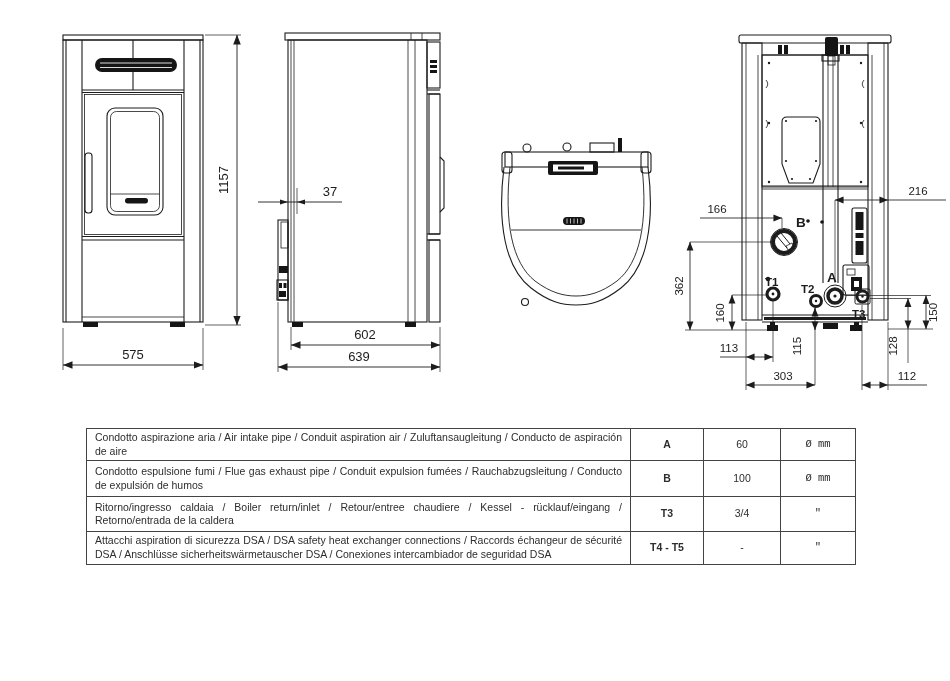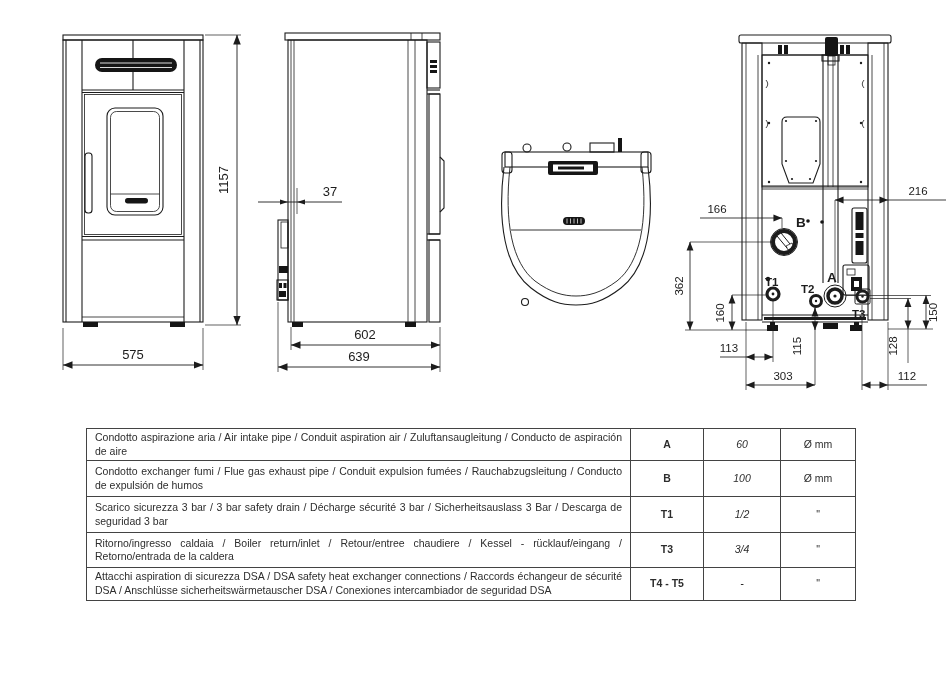--- a/index.html
+++ b/index.html
@@ -10,22 +10,22 @@
   .dimtxt{font-size:13px;}
   .dimtxt-s{font-size:11.5px;}
   .porttxt{font-size:11.5px;font-weight:bold;}
   .porttxt-lg{font-size:13.5px;font-weight:bold;}
   table.conn{position:absolute;left:86px;top:428px;width:770px;border-collapse:collapse;
              table-layout:fixed;padding-left:28px;}
   table.conn td{border:1.5px solid #434343;color:#2d2d2d;vertical-align:middle;
                 padding:2px 8px;font-size:10.5px;line-height:1.3;}
   td.desc{text-align:justify;}
   td.code{width:56px;text-align:center;font-weight:bold;font-size:11px;padding:2px 2px;}
-  td.val{width:60px;text-align:center;font-size:10px;font-style:italic;}
-  td.unit{width:58px;text-align:center;font-size:10.5px;}
+  td.val{width:60px;text-align:center;font-size:10px;}
+  td.unit{width:58px;text-align:center;font-size:10.5px;font-family:Liberation Mono, monospace;}
   tr.r1 td{height:27px;} tr.r2 td{height:31px;} tr.r3 td{height:28px;}
   tr.r4 td{height:31px;} tr.r5 td{height:25px;} tr.r6 td{height:30px;} tr.r7 td{height:27px;}
 </style>
 </head>
 <body>
 
 <div class="canvas">
 
   <svg class="view" style="left:35px;top:18px" width="230" height="365" viewBox="0 0 230 365">
     <defs>
@@ -303,30 +303,24 @@
 
   <table class="conn">
     <tbody>
         <tr class="r1">
       <td class="desc">Condotto aspirazione aria / Air intake pipe / Conduit aspiration air / Zuluftansaugleitung / Conducto de aspiración de aire</td>
       <td class="code">A</td>
       <td class="val">60</td>
       <td class="unit">Ø mm</td>
     </tr>
     <tr class="r2">
-      <td class="desc">Condotto exchanger fumi / Flue gas exhaust pipe / Conduit expulsion fumées / Rauchabzugsleitung / Conducto de expulsión de humos</td>
+      <td class="desc">Condotto espulsione fumi / Flue gas exhaust pipe / Conduit expulsion fumées / Rauchabzugsleitung / Conducto de expulsión de humos</td>
       <td class="code">B</td>
       <td class="val">100</td>
       <td class="unit">Ø mm</td>
-    </tr>
-    <tr class="r4">
-      <td class="desc">Scarico sicurezza 3 bar / 3 bar safety drain / Décharge sécurité 3 bar / Sicherheitsauslass 3 Bar / Descarga de seguridad 3 bar</td>
-      <td class="code">T1</td>
-      <td class="val">1/2</td>
-      <td class="unit">"</td>
     </tr>
     <tr class="r6">
       <td class="desc">Ritorno/ingresso caldaia / Boiler return/inlet / Retour/entree chaudiere / Kessel - rücklauf/eingang / Retorno/entrada de la caldera</td>
       <td class="code">T3</td>
       <td class="val">3/4</td>
       <td class="unit">"</td>
     </tr>
     <tr class="r7">
       <td class="desc">Attacchi aspiration di sicurezza DSA / DSA safety heat exchanger connections / Raccords échangeur de sécurité DSA / Anschlüsse sicherheitswärmetauscher DSA / Conexiones intercambiador de seguridad DSA</td>
       <td class="code">T4 - T5</td>

